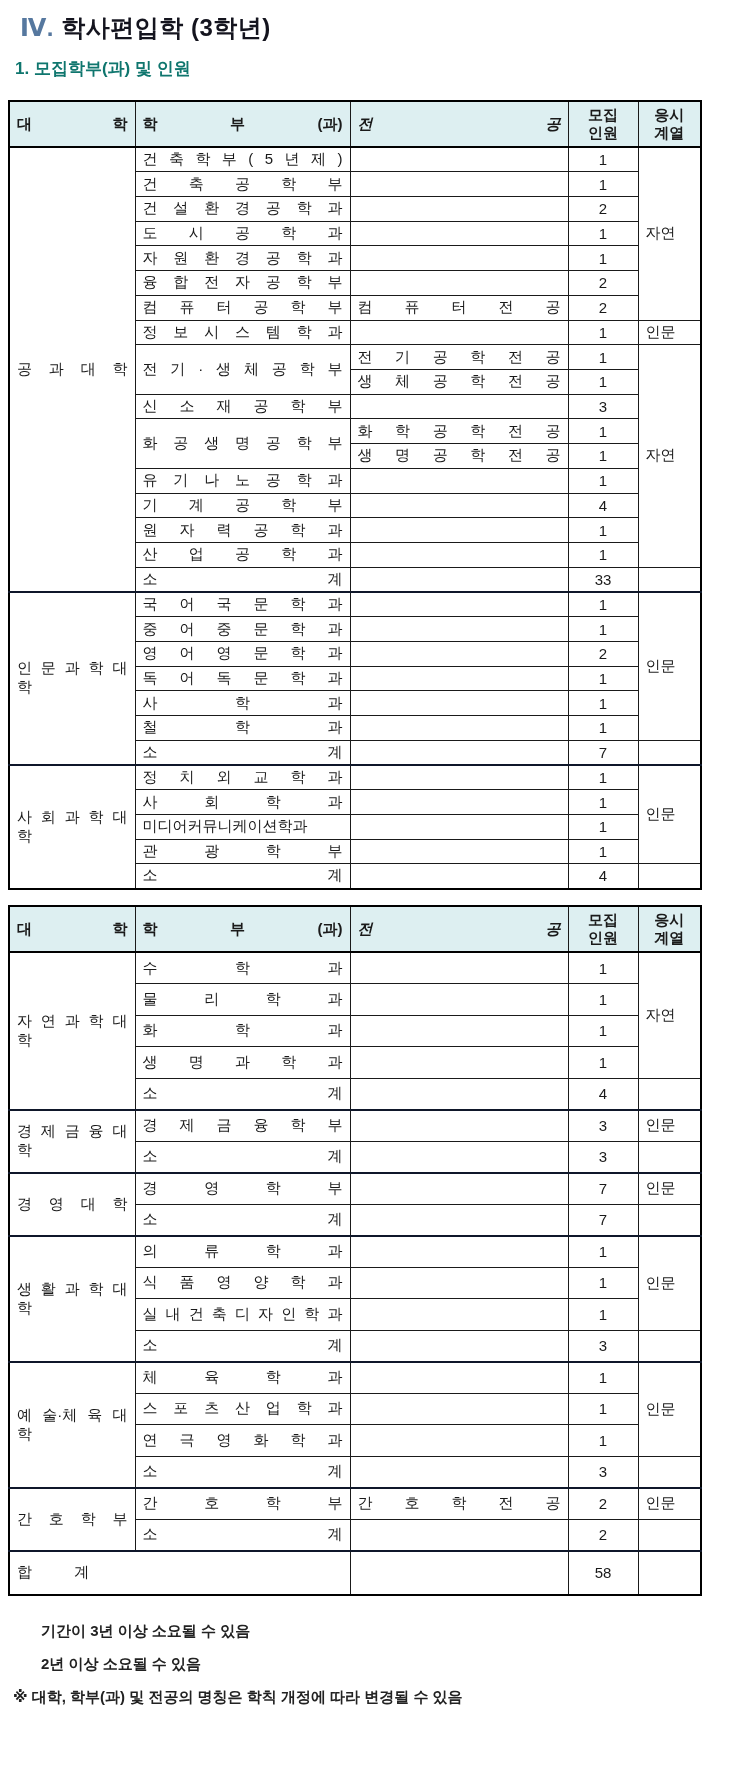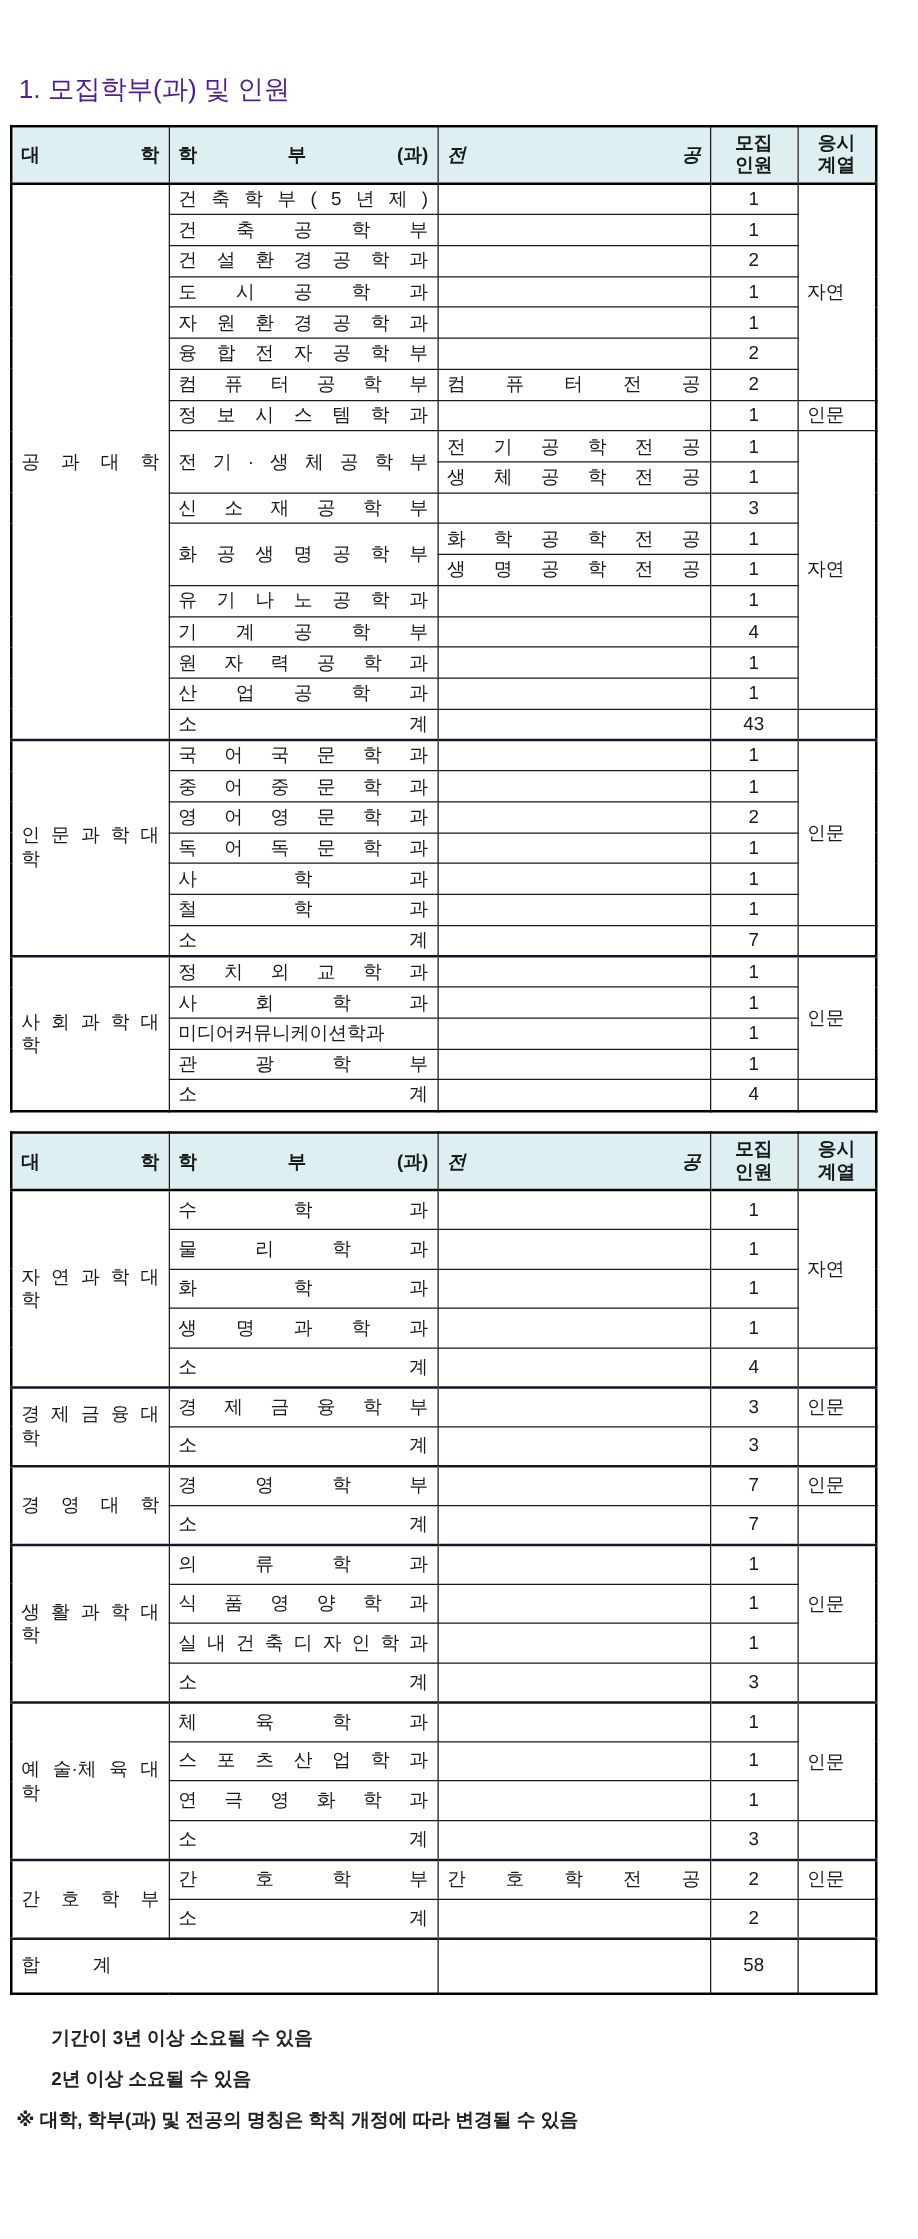--- a/index.html
+++ b/index.html
@@ -5,21 +5,21 @@
   html,body{margin:0;padding:0;}
   body{
     width:734px;height:1791px;background:#ffffff;
     font-family:"Liberation Sans","DejaVu Sans",sans-serif;
     color:#1a1a1a;
   }
   .page{position:relative;width:734px;height:1791px;background:#ffffff;overflow:hidden;}
 
   .title{position:absolute;top:12px;left:20px;margin:0;font-size:24px;font-weight:bold;color:#14141e;letter-spacing:0.5px;}
   .title .roman{color:#56789f;}
-  .subtitle{position:absolute;top:57px;left:15px;margin:0;font-size:21px;font-weight:normal;color:#4c1d95;}
+  .subtitle{position:absolute;top:57px;left:15px;margin:0;font-size:17px;font-weight:bold;color:#0f766e;}
 
   table.adm{
     position:absolute;left:8px;width:692px;
     border-collapse:collapse;table-layout:fixed;
     border:2px solid #000;
   }
   table.t1{top:100px;}
   table.t2{top:905px;}
 
   .adm th,.adm td{
@@ -49,20 +49,21 @@
 
   .notes{position:absolute;top:1614px;left:13px;width:706px;}
   .notes p{margin:0;line-height:33px;font-size:15px;color:#222222;font-weight:bold;}
   .notes p.cont{padding-left:28px;}
 </style>
 </head>
 <body>
 
 <div class="page">
 
+  <h1 class="title"><span class="roman">Ⅳ.</span> <span>학사편입학 (3학년)</span></h1>
   <h2 class="subtitle">1. 모집학부(과) 및 인원</h2>
 
   <table class="adm t1">
     <colgroup>
         <col style="width:126px">
         <col style="width:215px">
         <col style="width:218px">
         <col style="width:70px">
         <col style="width:63px">
       </colgroup>
@@ -165,21 +166,21 @@
           <td class="q">1</td>
         </tr>
       <tr>
           <td class="jc">산 업 공 학 과</td>
           <td></td>
           <td class="q">1</td>
         </tr>
       <tr>
           <td class="jc">소 계</td>
           <td></td>
-          <td class="q">43</td>
+          <td class="q">33</td>
           <td></td>
         </tr>
 
       <tr class="sec">
         <td class="jc" rowspan="7">인 문 과 학 대 학</td>
         <td class="jc">국 어 국 문 학 과</td>
         <td></td>
         <td class="q">1</td>
         <td class="t" rowspan="6">인문</td>
       </tr>

